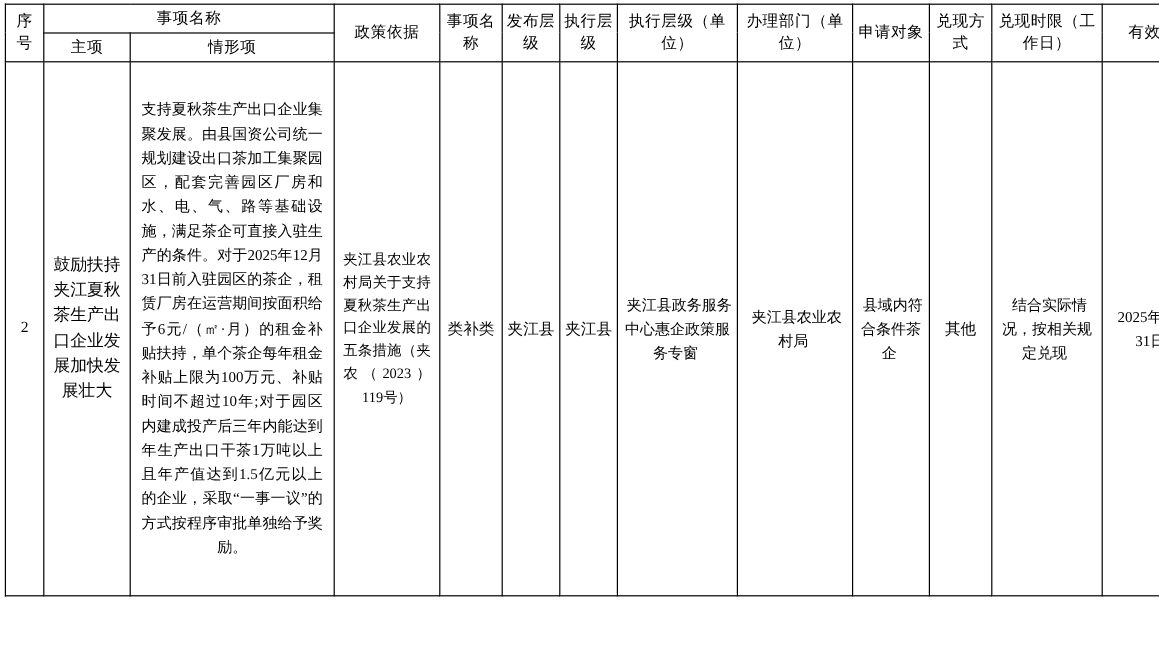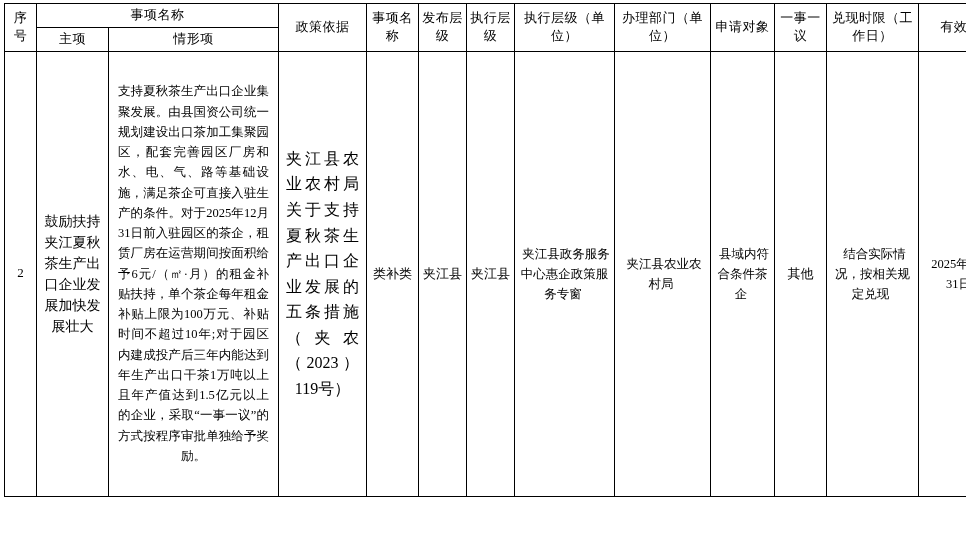--- a/index.html
+++ b/index.html
@@ -75,21 +75,21 @@
   .case-text {
     font-size: 12.5px;
     line-height: 1.62;
     text-align: justify;
     text-align-last: center;
     text-justify: inter-ideograph;
     padding: 0 6px;
     display: block;
   }
   .basis-text {
-    font-size: 16px;
+    font-size: 12px;
     line-height: 1.6;
     text-align: justify;
     text-align-last: center;
     text-justify: inter-ideograph;
     padding: 0 4px;
     display: block;
     font-family: Liberation Serif, serif;
   }
   .cat-text, .pub-text, .exe-text, .way-text {
     font-size: 13px;
@@ -143,21 +143,21 @@
       <tr>
         <td rowspan="2" class="vert-narrow hdr-two-line">序号</td>
         <td colspan="2">事项名称</td>
         <td rowspan="2" class="hdr-two-line">政策依据</td>
         <td rowspan="2" class="hdr-two-line">事项名称</td>
         <td rowspan="2" class="hdr-two-line">发布层级</td>
         <td rowspan="2" class="hdr-two-line">执行层级</td>
         <td rowspan="2" class="hdr-two-line">执行层级（单位）</td>
         <td rowspan="2" class="hdr-two-line">办理部门（单位）</td>
         <td rowspan="2" class="hdr-two-line">申请对象</td>
-        <td rowspan="2" class="hdr-two-line">一事一议</td>
+        <td rowspan="2" class="hdr-two-line">兑现方式</td>
         <td rowspan="2" class="hdr-two-line">兑现时限（工作日）</td>
         <td rowspan="2" class="hdr-two-line">有效期</td>
       </tr>
       <tr>
         <td>主项</td>
         <td>情形项</td>
       </tr>
     </thead>
     <tbody>
       <tr>

